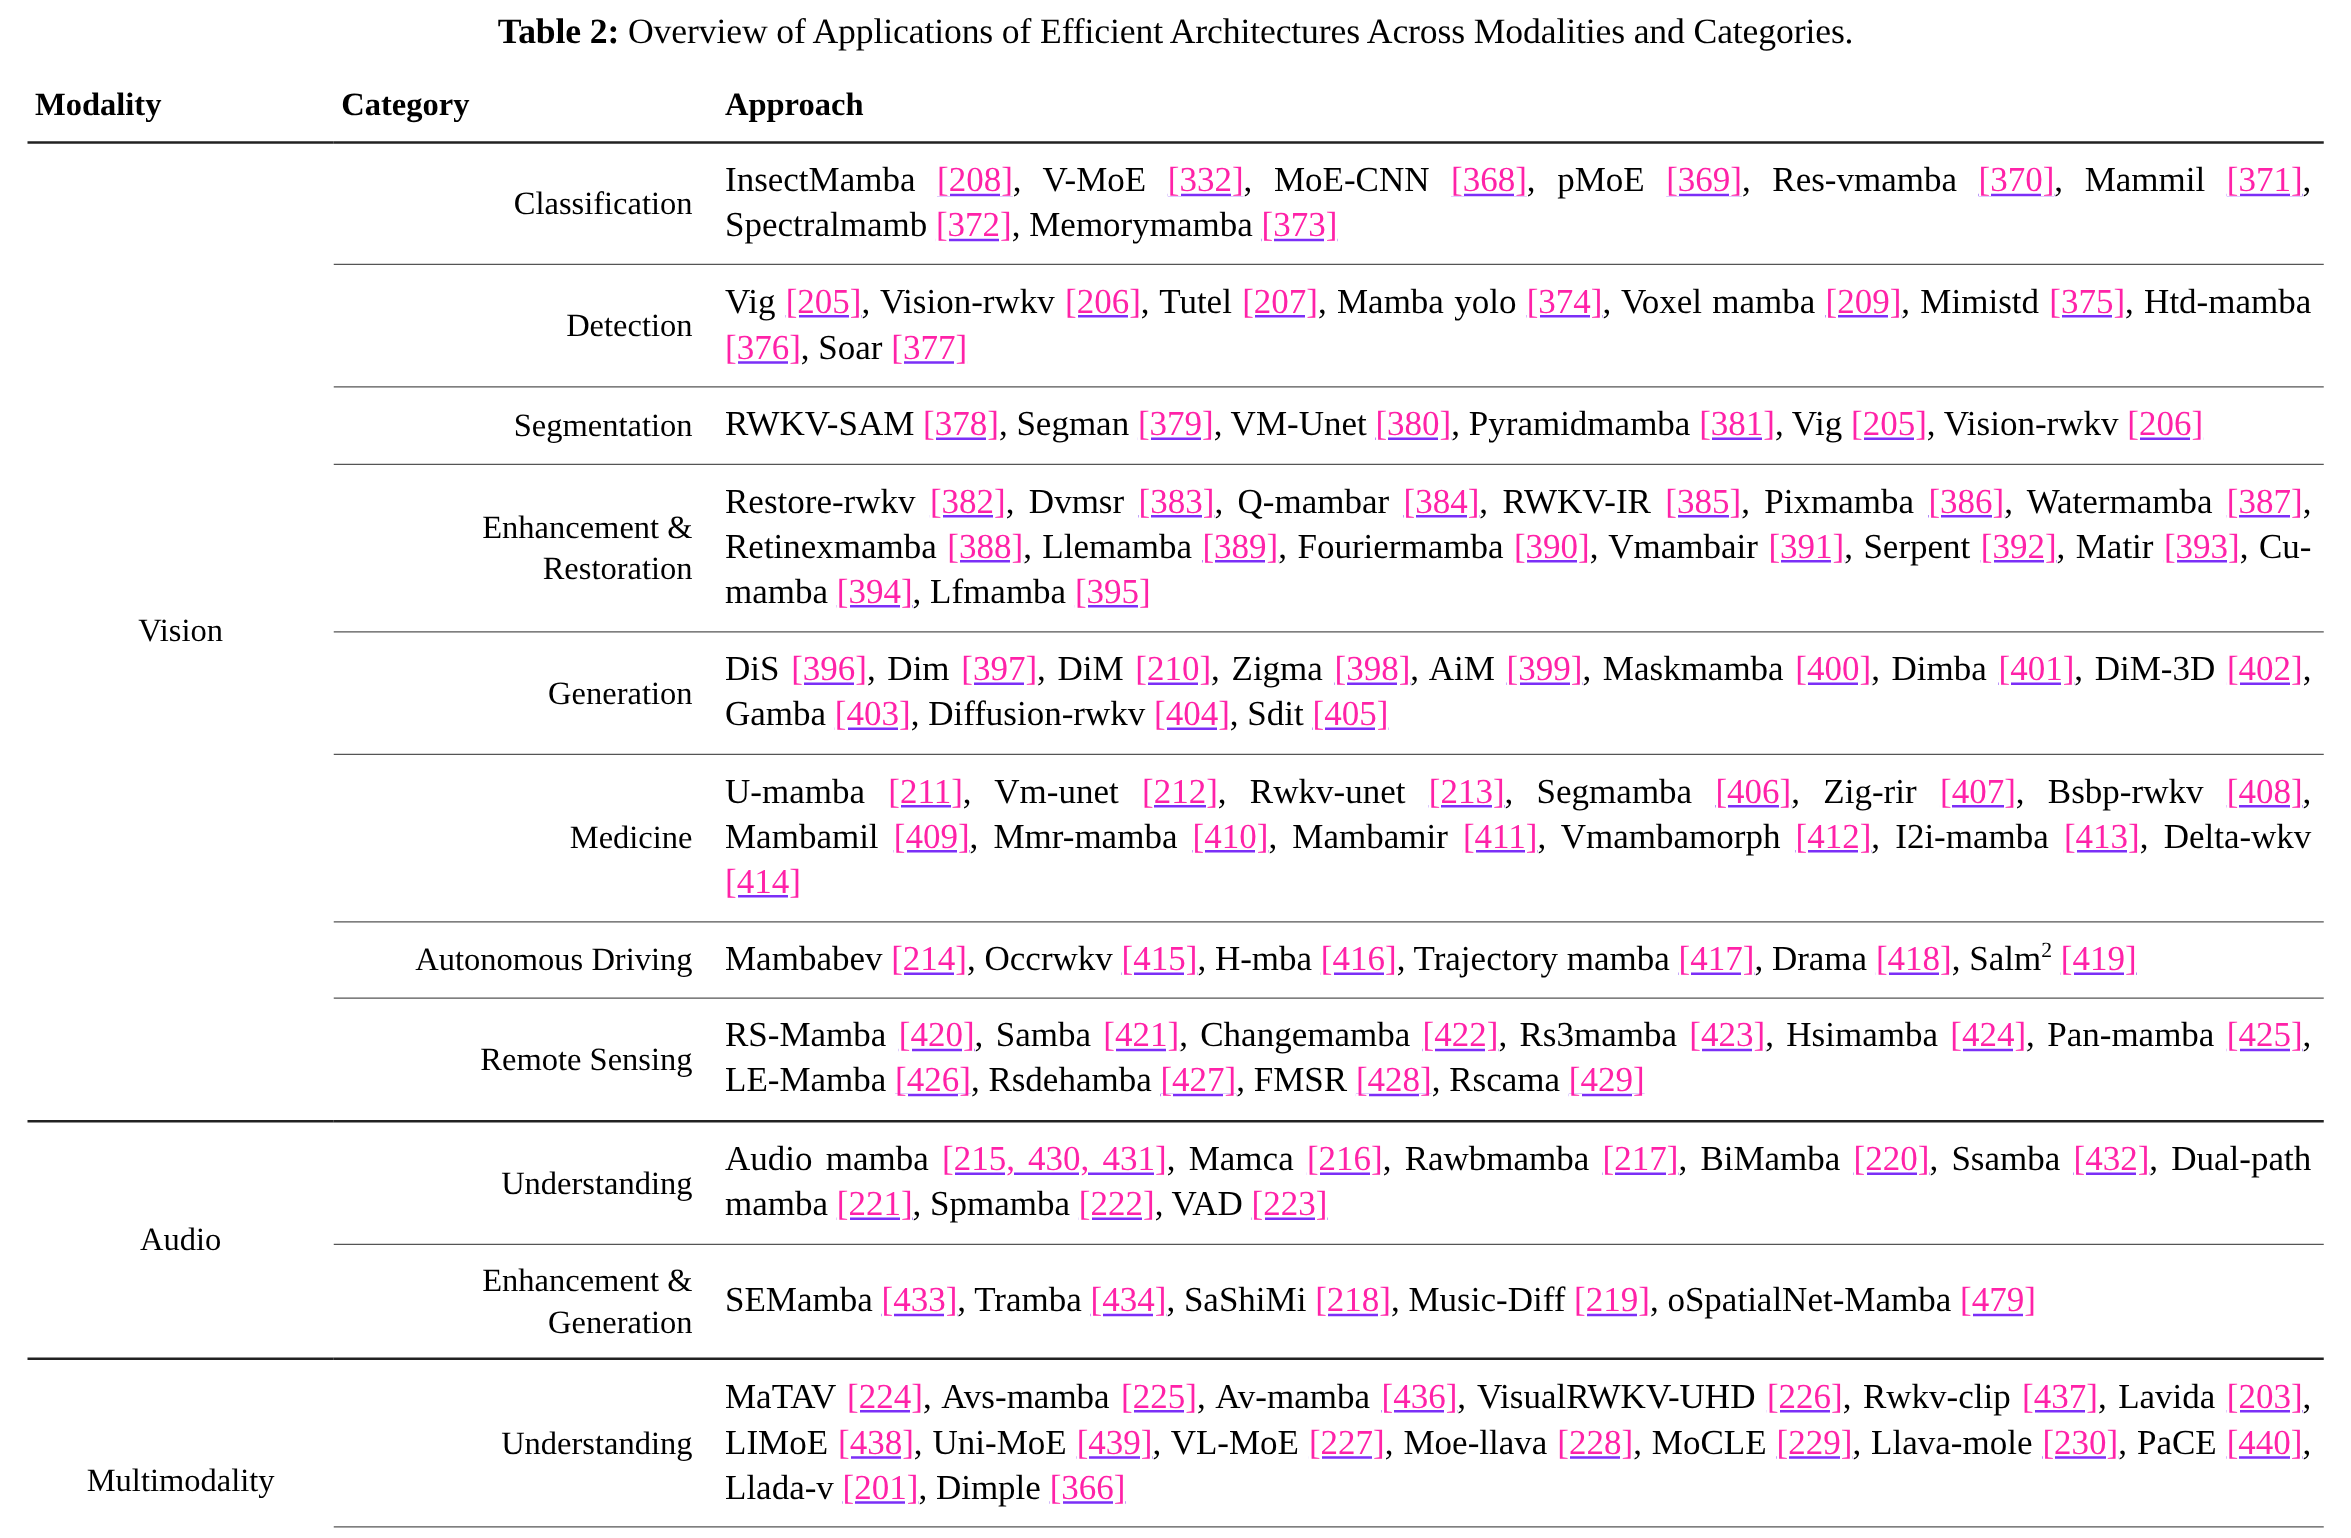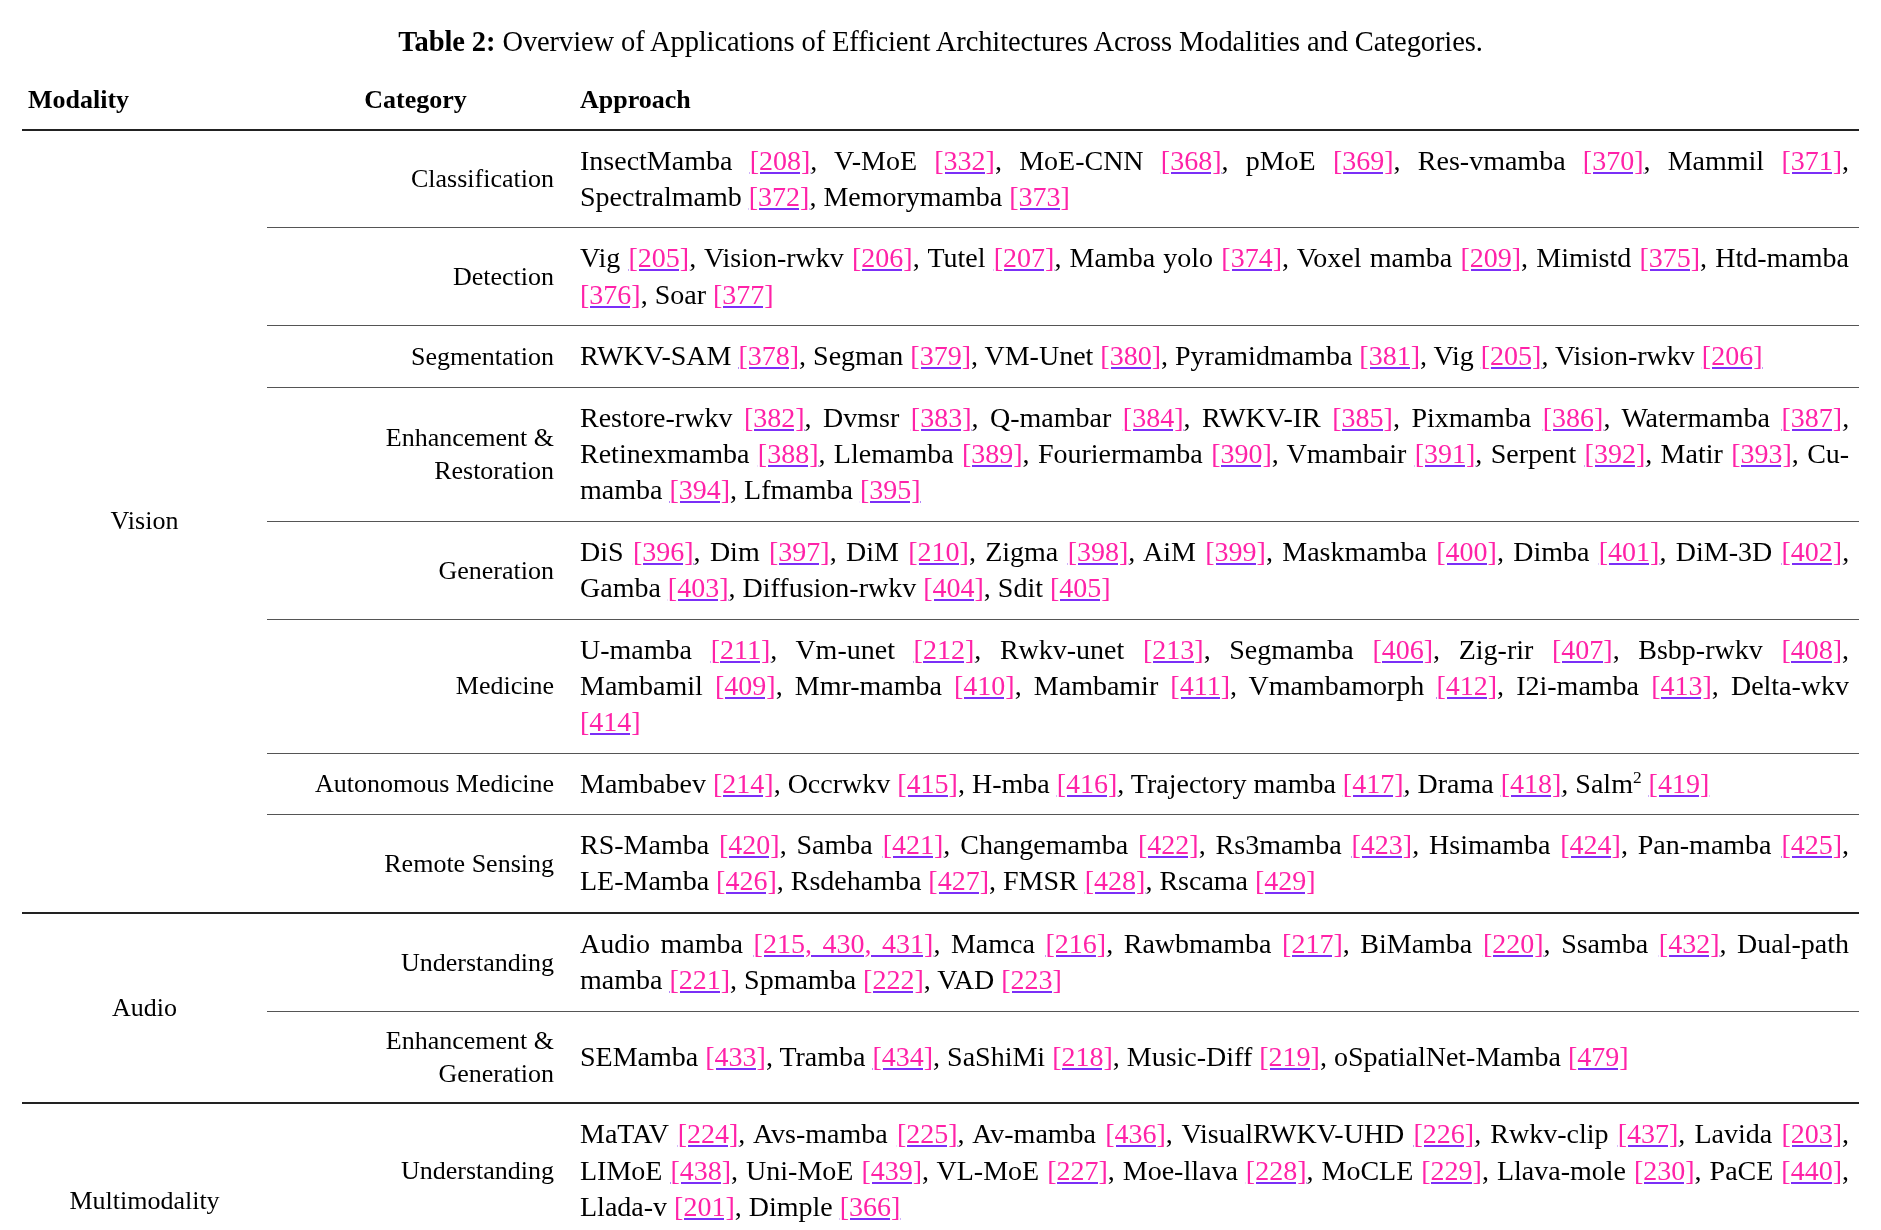--- a/index.html
+++ b/index.html
@@ -12,21 +12,21 @@
     height: 1230px;
     font-family: "Liberation Serif", "DejaVu Serif", serif;
     color: #000000;
     overflow: hidden;
   }
   .page {
     width: 1881px;
     height: 1230px;
     position: relative;
     box-sizing: border-box;
-    padding: 16px 22px;
+    padding: 0 22px;
   }
   .caption {
     text-align: center;
     font-size: 28.5px;
     line-height: 1.25;
     padding: 8px 40px 12px 40px;
     letter-spacing: -0.1px;
   }
   .caption .cap-label {
     font-weight: bold;
@@ -50,21 +50,21 @@
     border-top: 4.5px solid #111;
   }
   thead th {
     font-weight: bold;
     font-size: 26px;
     padding: 13px 6px 14px 6px;
     text-align: left;
     vertical-align: middle;
   }
   thead th.h-mod { text-align: left; }
-  thead th.h-cat { text-align: center; }
+  thead th.h-cat { text-align: left; }
   thead th.h-app { padding-left: 16px; }
 
   td.modality {
     text-align: center;
     vertical-align: middle;
     font-size: 26px;
     padding: 6px 4px;
   }
   td.category {
     text-align: right;
@@ -134,21 +134,21 @@
         </tr>
         <tr class="rule-thin">
           <td class="category">Generation</td>
           <td class="approach"><span><span>DiS</span> <span class="cite">[396]</span></span>, <span><span>Dim</span> <span class="cite">[397]</span></span>, <span><span>DiM</span> <span class="cite">[210]</span></span>, <span><span>Zigma</span> <span class="cite">[398]</span></span>, <span><span>AiM</span> <span class="cite">[399]</span></span>, <span><span>Maskmamba</span> <span class="cite">[400]</span></span>, <span><span>Dimba</span> <span class="cite">[401]</span></span>, <span><span>DiM-3D</span> <span class="cite">[402]</span></span>, <span><span>Gamba</span> <span class="cite">[403]</span></span>, <span><span>Diffusion-rwkv</span> <span class="cite">[404]</span></span>, <span><span>Sdit</span> <span class="cite">[405]</span></span></td>
         </tr>
         <tr class="rule-thin">
           <td class="category">Medicine</td>
           <td class="approach"><span><span>U-mamba</span> <span class="cite">[211]</span></span>, <span><span>Vm-unet</span> <span class="cite">[212]</span></span>, <span><span>Rwkv-unet</span> <span class="cite">[213]</span></span>, <span><span>Segmamba</span> <span class="cite">[406]</span></span>, <span><span>Zig-rir</span> <span class="cite">[407]</span></span>, <span><span>Bsbp-rwkv</span> <span class="cite">[408]</span></span>, <span><span>Mambamil</span> <span class="cite">[409]</span></span>, <span><span>Mmr-mamba</span> <span class="cite">[410]</span></span>, <span><span>Mambamir</span> <span class="cite">[411]</span></span>, <span><span>Vmambamorph</span> <span class="cite">[412]</span></span>, <span><span>I2i-mamba</span> <span class="cite">[413]</span></span>, <span><span>Delta-wkv</span> <span class="cite">[414]</span></span></td>
         </tr>
         <tr class="rule-thin">
-          <td class="category">Autonomous Medicine</td>
+          <td class="category">Autonomous Driving</td>
           <td class="approach"><span><span>Mambabev</span> <span class="cite">[214]</span></span>, <span><span>Occrwkv</span> <span class="cite">[415]</span></span>, <span><span>H-mba</span> <span class="cite">[416]</span></span>, <span><span>Trajectory mamba</span> <span class="cite">[417]</span></span>, <span><span>Drama</span> <span class="cite">[418]</span></span>, <span><span>Salm<sup>2</sup></span> <span class="cite">[419]</span></span></td>
         </tr>
         <tr class="rule-thin">
           <td class="category">Remote Sensing</td>
           <td class="approach"><span><span>RS-Mamba</span> <span class="cite">[420]</span></span>, <span><span>Samba</span> <span class="cite">[421]</span></span>, <span><span>Changemamba</span> <span class="cite">[422]</span></span>, <span><span>Rs3mamba</span> <span class="cite">[423]</span></span>, <span><span>Hsimamba</span> <span class="cite">[424]</span></span>, <span><span>Pan-mamba</span> <span class="cite">[425]</span></span>, <span><span>LE-Mamba</span> <span class="cite">[426]</span></span>, <span><span>Rsdehamba</span> <span class="cite">[427]</span></span>, <span><span>FMSR</span> <span class="cite">[428]</span></span>, <span><span>Rscama</span> <span class="cite">[429]</span></span></td>
         </tr>
         <tr class="rule-mid">
           <td class="modality" rowspan="2">Audio</td>
           <td class="category">Understanding</td>
           <td class="approach"><span><span>Audio mamba</span> <span class="cite">[215, 430, 431]</span></span>, <span><span>Mamca</span> <span class="cite">[216]</span></span>, <span><span>Rawbmamba</span> <span class="cite">[217]</span></span>, <span><span>BiMamba</span> <span class="cite">[220]</span></span>, <span><span>Ssamba</span> <span class="cite">[432]</span></span>, <span><span>Dual-path mamba</span> <span class="cite">[221]</span></span>, <span><span>Spmamba</span> <span class="cite">[222]</span></span>, <span><span>VAD</span> <span class="cite">[223]</span></span></td>

